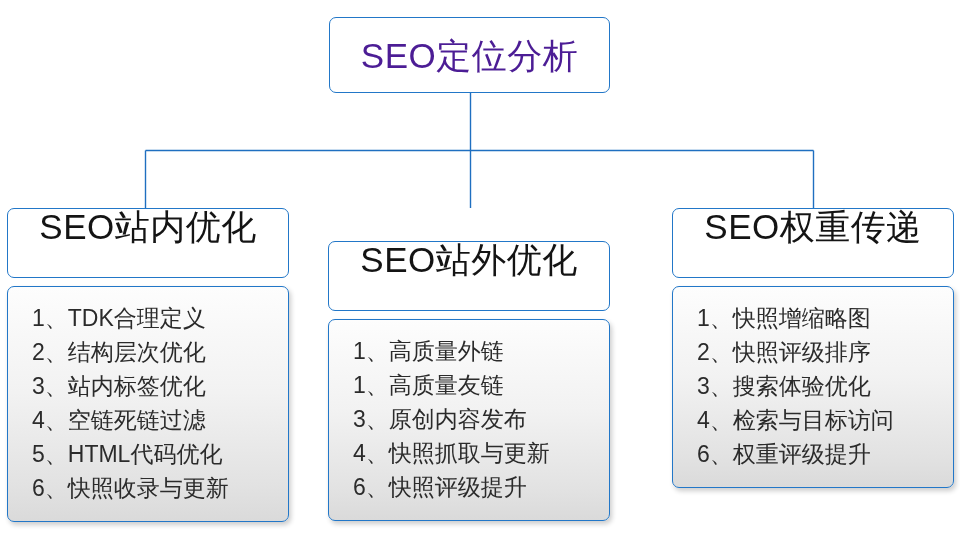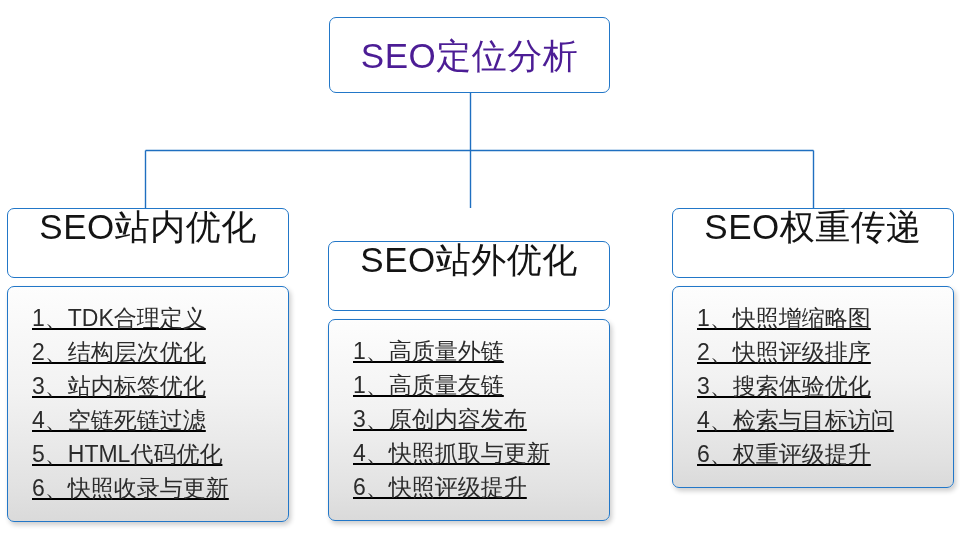--- a/index.html
+++ b/index.html
@@ -91,21 +91,20 @@
     border: 1px solid #2277c8;
     border-radius: 7px;
     background: linear-gradient(to bottom, #fdfdfd 0%, #f2f2f2 45%, #e2e2e2 85%, #dadada 100%);
     box-shadow: 2px 3px 5px rgba(0,0,0,0.20);
   }
 
   .branch-list {
     list-style: none;
     margin: 0;
     padding: 0;
-    text-decoration: underline;
   }
   .branch-list-item {
     font-size: 23px;
     line-height: 34px;
     color: #2b2b2b;
     white-space: nowrap;
   }
 </style>
 </head>
 <body>

